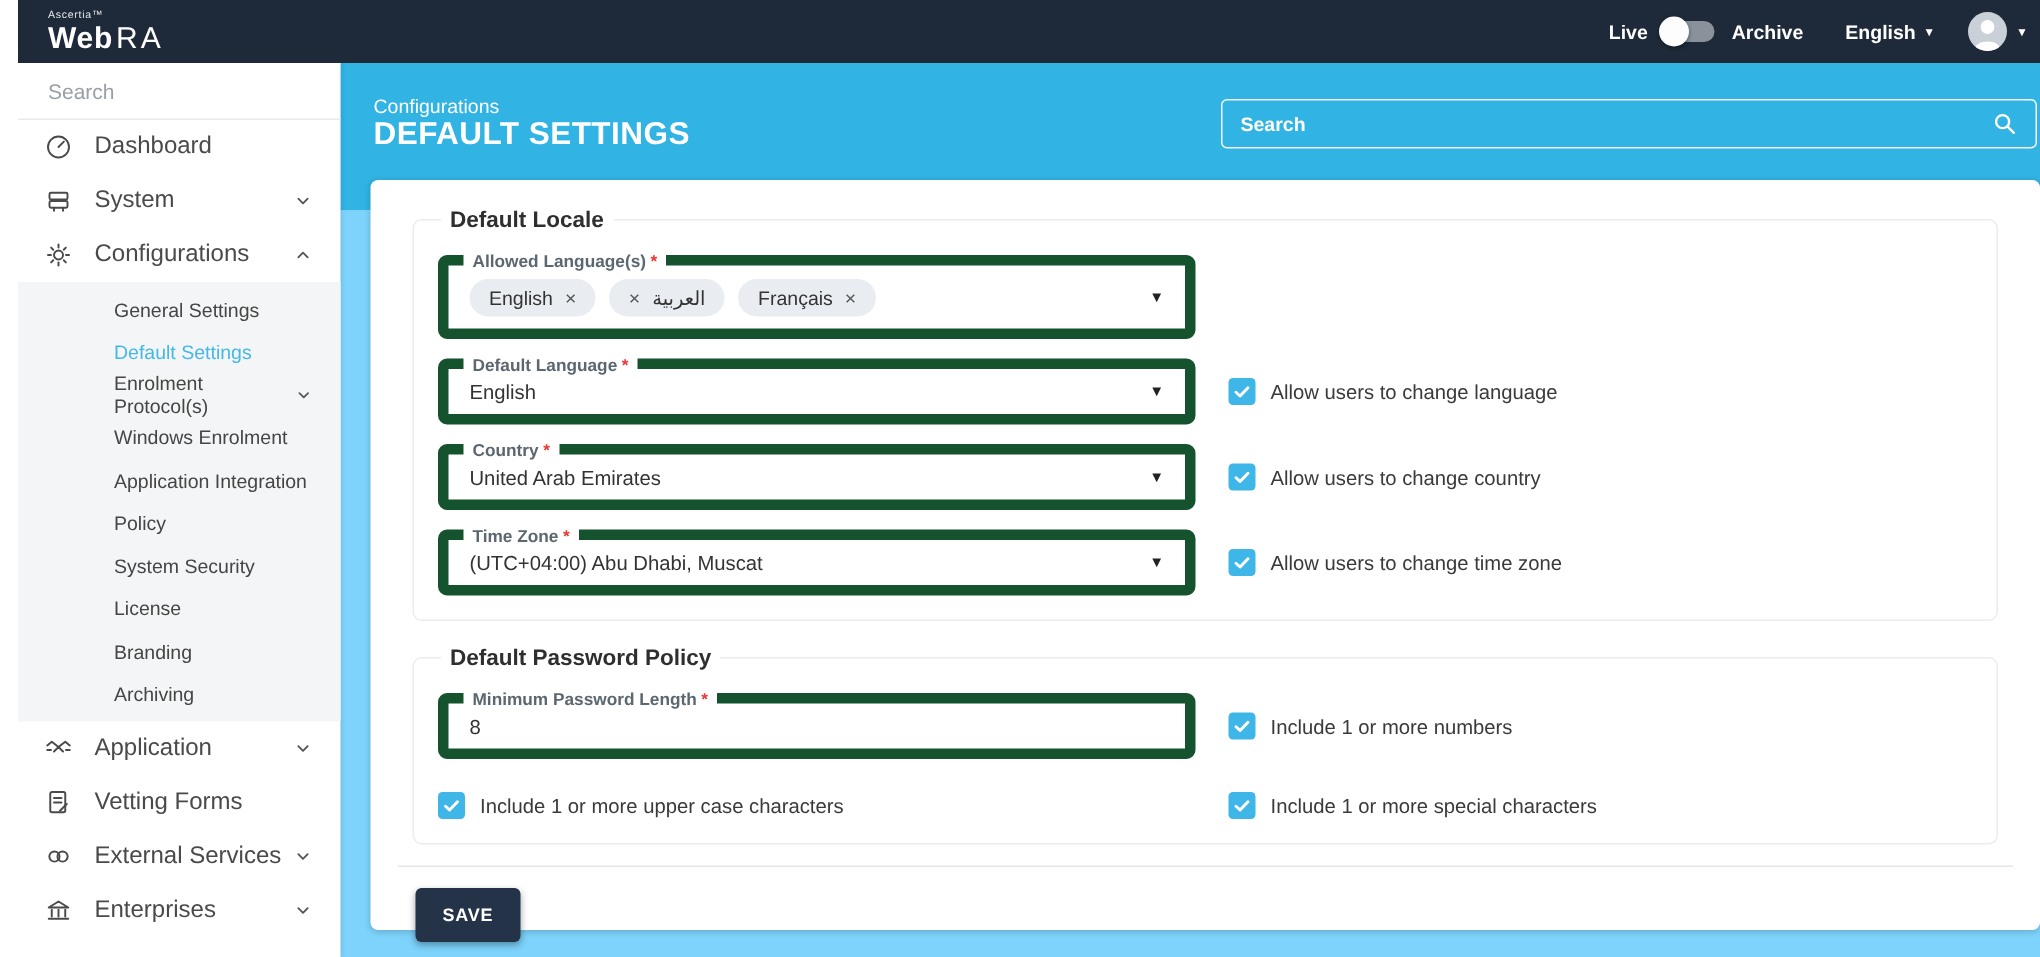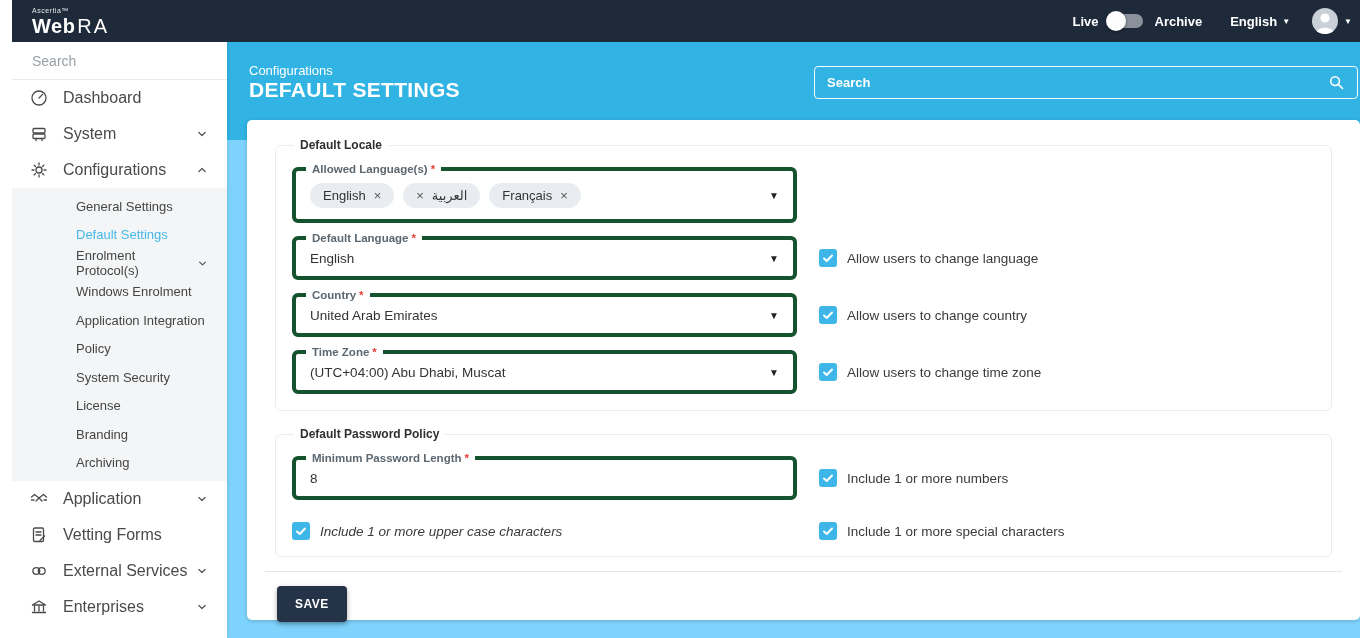--- a/index.html
+++ b/index.html
@@ -46,39 +46,39 @@
   .bluebar .ptitle { position:absolute; left:22px; top:36px; color:#fff; font-size:21px; font-weight:bold; letter-spacing:.3px; }
   .hdr-search { position:absolute; right:14px; top:24px; width:544px; height:33px; border:1px solid rgba(255,255,255,.95);
                 border-radius:4px; display:flex; align-items:center; padding:0 12px; }
   .hdr-search input { flex:1; background:transparent; border:none; outline:none; color:#fff; font-size:13px; font-weight:bold; font-family:inherit; }
   .hdr-search input::placeholder { color:#fff; }
 
   
   .card { position:absolute; left:235px; top:120px; width:1113px; height:500px; background:#fff; border-radius:5px;
           z-index:10; box-shadow:0 1px 4px rgba(0,0,0,.18); padding:10px 16px; }
   fieldset.section { border:1px solid #ececec; border-radius:6px; margin:8px 12px 0; padding:2px 16px 16px; }
-  fieldset.section legend { font-size:12px; font-weight:bold; color:#2f2f2f; padding:0 6px; margin-left:2px; }
+  fieldset.section legend { font-size:15px; font-weight:bold; color:#2f2f2f; padding:0 6px; margin-left:2px; }
   .form-row { display:flex; align-items:center; margin-top:13px; }
-  .ofield { position:relative; width:505px; border:4px solid #14532d; border-radius:6px; min-height:44px;
+  .ofield { position:relative; width:505px; border:7px solid #14532d; border-radius:6px; min-height:44px;
             display:flex; align-items:center; padding:0 14px; background:#fff; }
   .ofield.tall { min-height:56px; }
   .flabel { position:absolute; top:-8px; left:10px; background:#fff; padding:0 6px; font-size:11.5px; font-weight:bold; color:#5c6770; }
   .flabel .req { color:#e53935; margin-left:3px; }
   .fvalue { font-size:13.5px; color:#333; }
   .ofield .dd { position:absolute; right:14px; font-size:10px; color:#222; }
   .ofield input { border:none; outline:none; width:90%; font-size:13.5px; color:#333; font-family:inherit; }
   .chips { display:flex; gap:9px; align-items:center; }
   .chip { display:inline-flex; align-items:center; gap:8px; background:#e9edf1; border-radius:14px; padding:5px 13px;
           font-size:13px; color:#333; }
   .chip .x { color:#555; cursor:pointer; font-size:13px; }
   .chip.rtl { flex-direction:row-reverse; }
   .cb-wrap { display:flex; align-items:center; margin-left:22px; cursor:pointer; }
   .cb { width:18px; height:18px; border-radius:3px; background:#3eb7e8; display:flex; align-items:center; justify-content:center; flex:0 0 18px; }
   .cb-label { margin-left:10px; font-size:13.5px; color:#3a3a3a; }
-  .col1 { width:505px; display:flex; align-items:center;font-style:italic; }
+  .col1 { width:505px; display:flex; align-items:center; }
   .col1 .cb-wrap { margin-left:0; }
   .divider { border-top:1px solid #e4e6e8; margin:14px 2px 0; }
   .save-btn { margin:14px 0 0 14px; background:#253348; color:#fff; border:none; border-radius:4px; padding:11px 18px;
               font-size:12px; font-weight:bold; letter-spacing:.5px; cursor:pointer; box-shadow:0 2px 5px rgba(0,0,0,.35);
               font-family:inherit;text-align:right; }
 </style>
 </head>
 <body>
 
 <div class="app">

